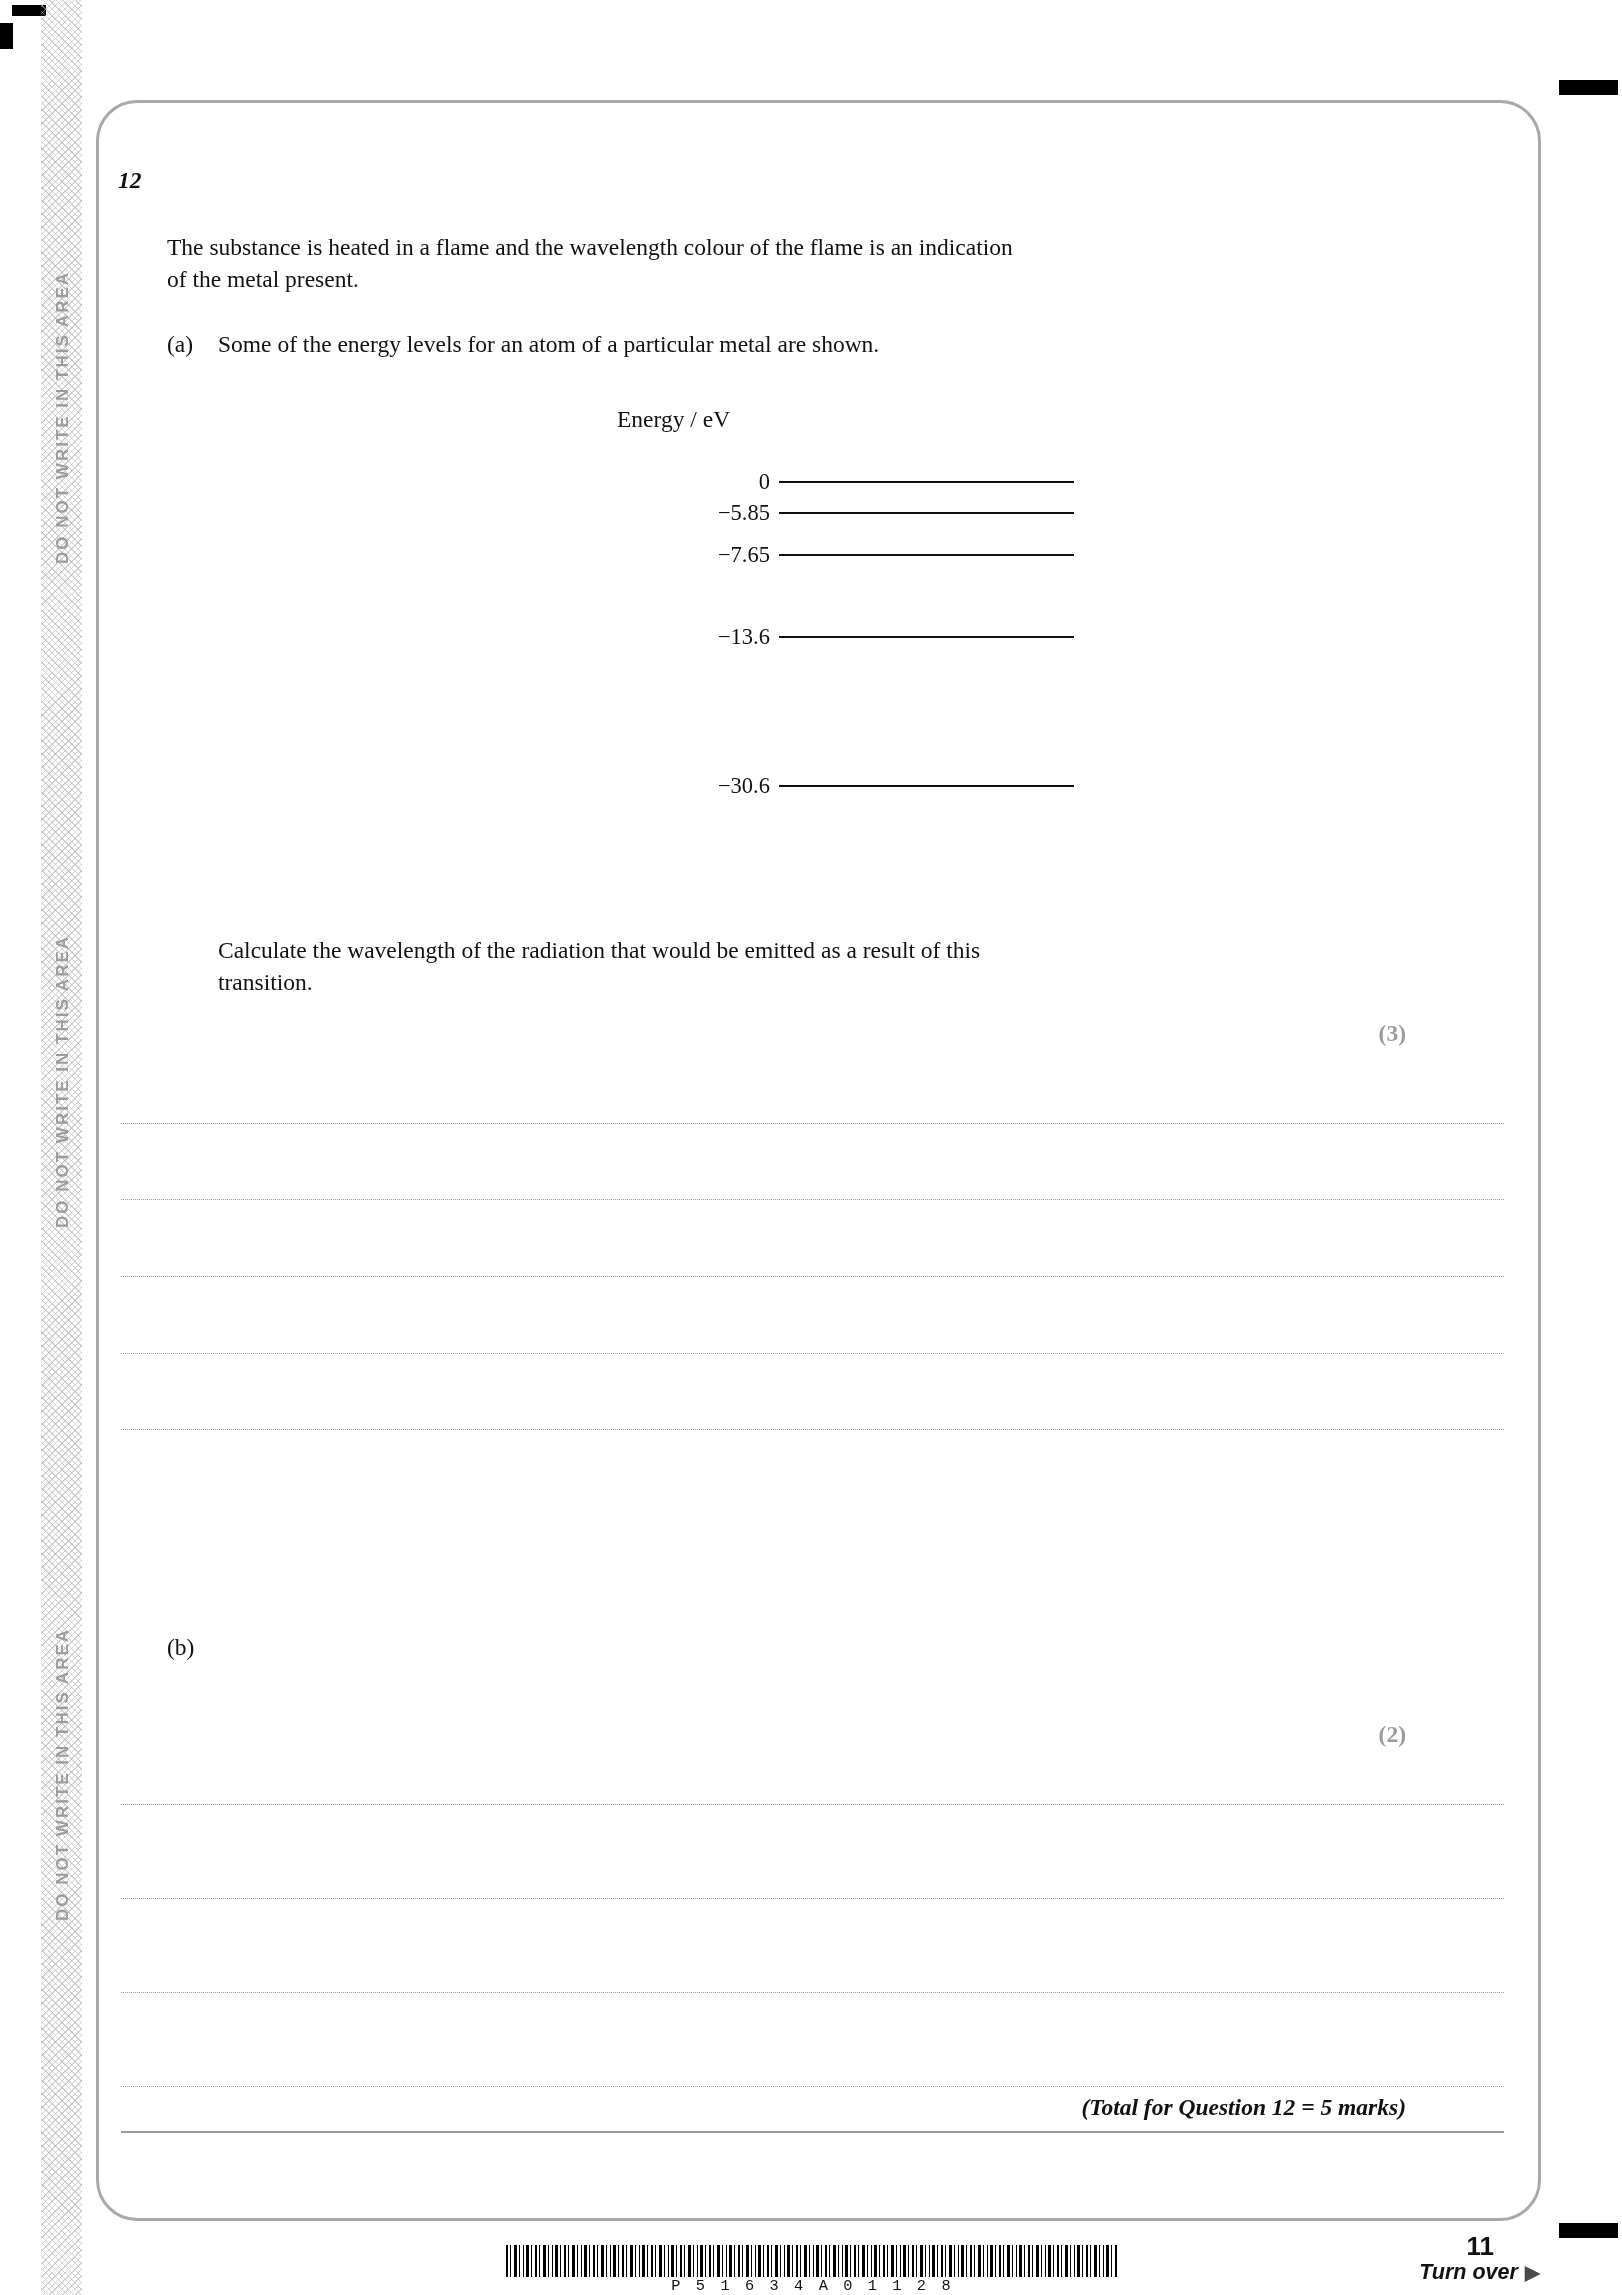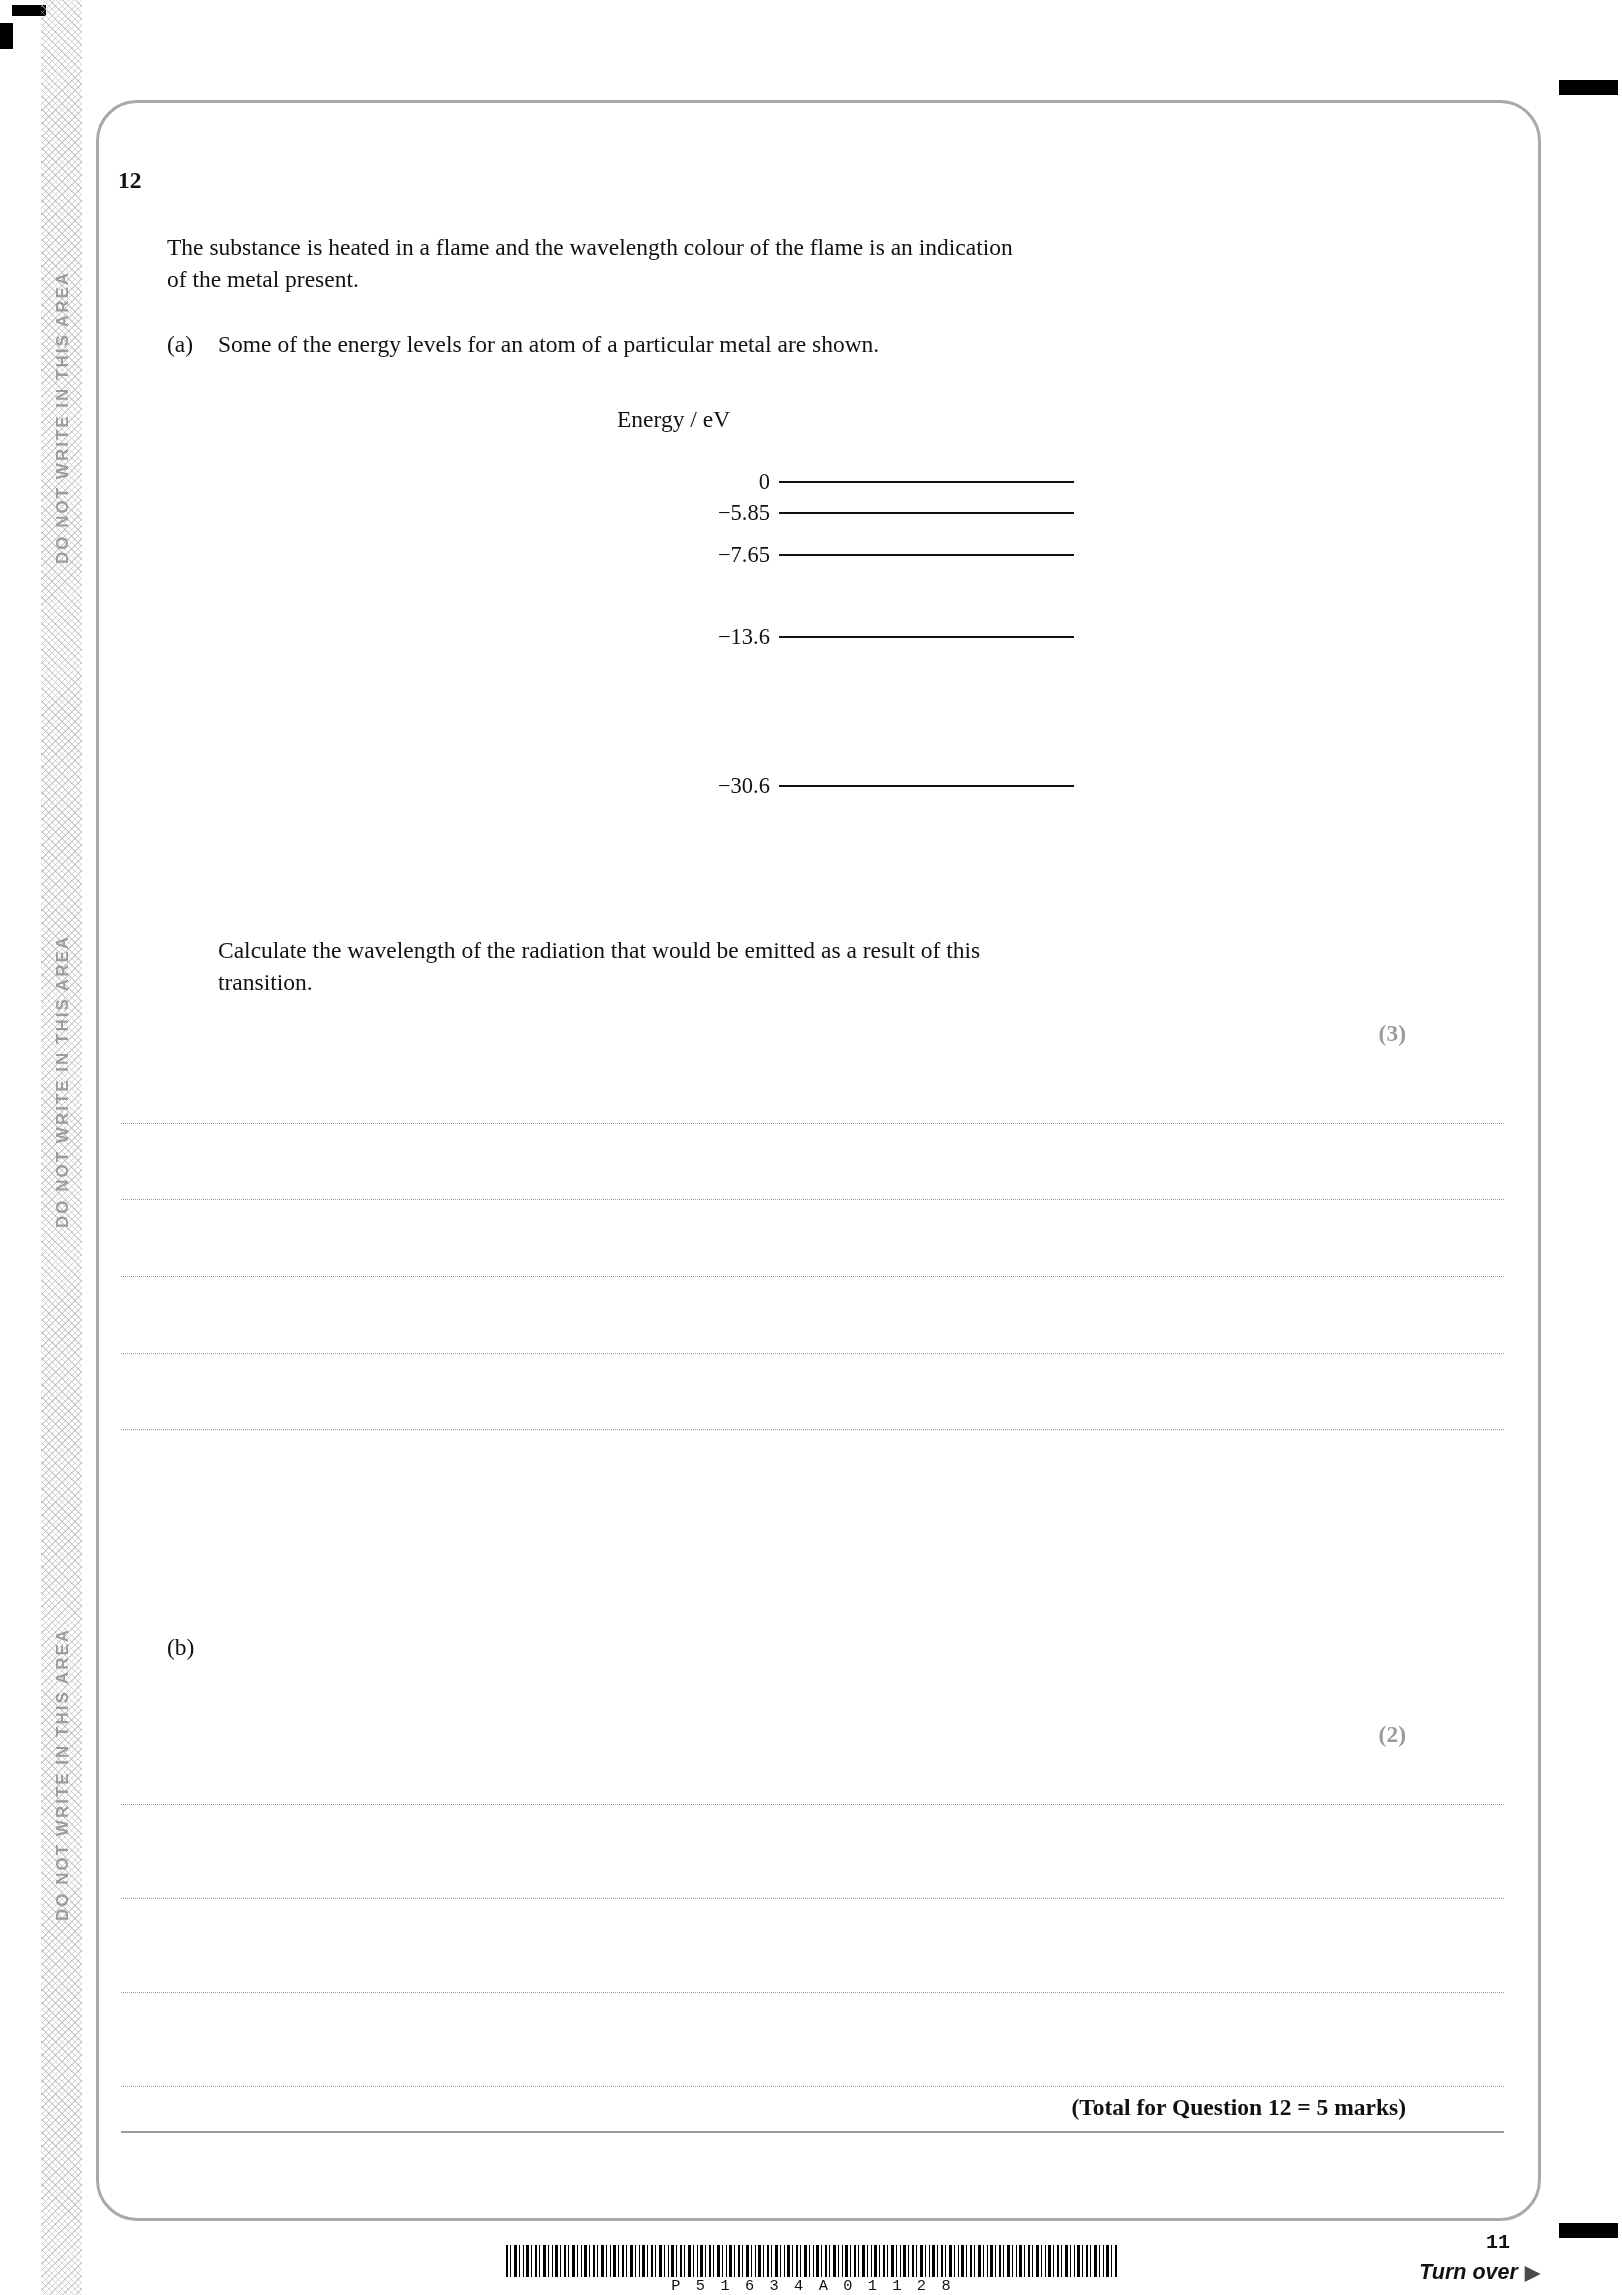--- a/index.html
+++ b/index.html
@@ -32,21 +32,21 @@
   .ml1 { top:251px; } .ml2 { top:915px; } .ml3 { top:1608px; }
 
   
   .frame {
     position:absolute; left:96px; top:100px; width:1439px; height:2115px;
     border:3.1px solid #a9a9a9; border-radius:41px; background:transparent;
   }
 
   .t { position:absolute; font-size:23.5px; line-height:32px; }
   .pre { white-space:pre-line; }
-  .bold { font-weight:bold; }
+  .bold { font-weight:bold;font-style:italic; }
   .marks { color:#9b9b9b; font-weight:bold; }
 
   .q-num        { left:118px;  top:164px; }
   .q-intro      { left:167px;  top:164px; }
   .q-para1      { left:167px;  top:231px; }
   .pa-label     { left:167px;  top:328px; }
   .pa-text      { left:218px;  top:328px; }
   .axis-label   { left:617px; top:403px; }
 
   .energy-level {
@@ -78,22 +78,22 @@
   .pb-label     { left:167px;  top:1631px; }
   .pb-text      { left:218px;  top:1631px; }
 
   .total-line   { right:216px; top:2091px; }
   .total-rule   {
     position:absolute; left:121px; top:2131px; width:1383px; height:0;
     border-bottom:2px solid #9b9b9b;
   }
 
   .page-number  {
-    position:absolute; right:112px; top:2231px;
-    font-family:Liberation Mono, monospace; font-weight:bold; font-size:20px;
+    position:absolute; right:128px; top:2231px;
+    font-family:Liberation Sans, sans-serif; font-weight:bold; font-size:26px;
   }
   .barcode {
     position:absolute; left:506px; top:2245px; width:613px; height:32px;
     background:repeating-linear-gradient(90deg,
       #000 0 2px,  #fff 2px 4.1px,  #000 4.1px 5.1px,  #fff 5.1px 8.2px,
       #000 8.2px 11.2px, #fff 11.2px 12.8px, #000 12.8px 14px, #fff 14px 17px,
       #000 17px 18px, #fff 18px 20px, #000 20px 23px, #fff 23px 25px,
       #000 25px 26px, #fff 26px 29px);
   }
   .barcode-text {

